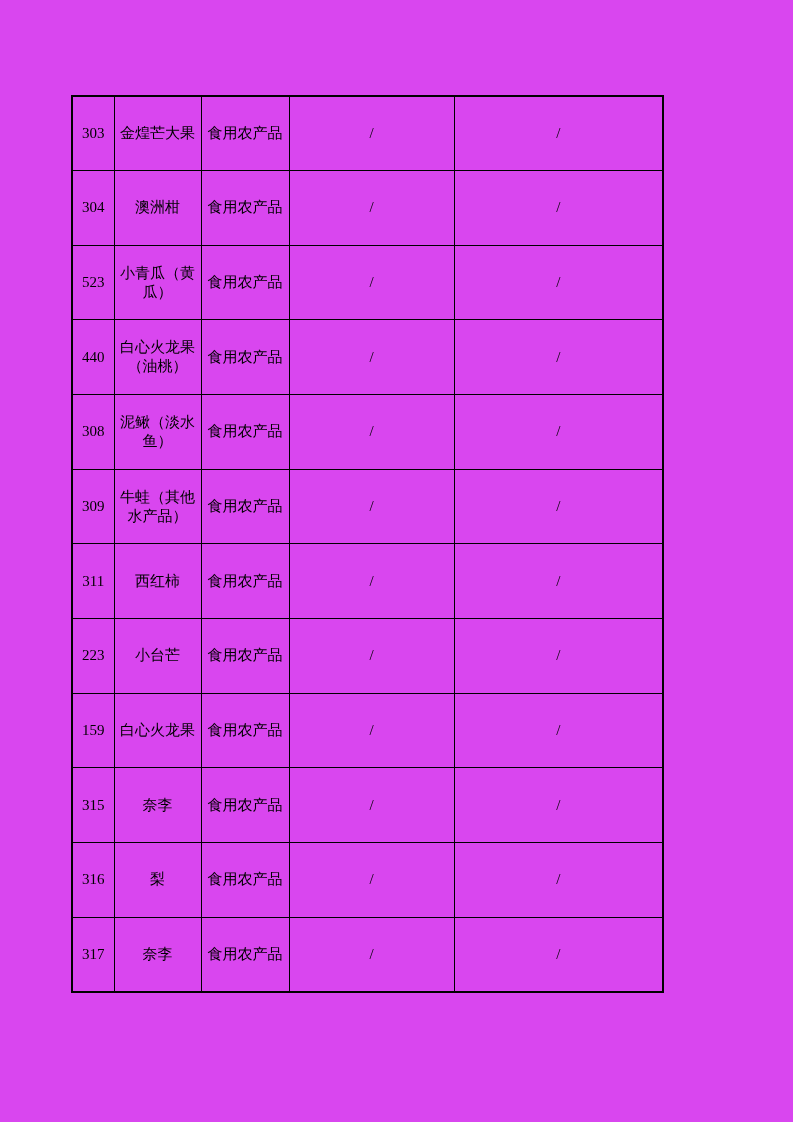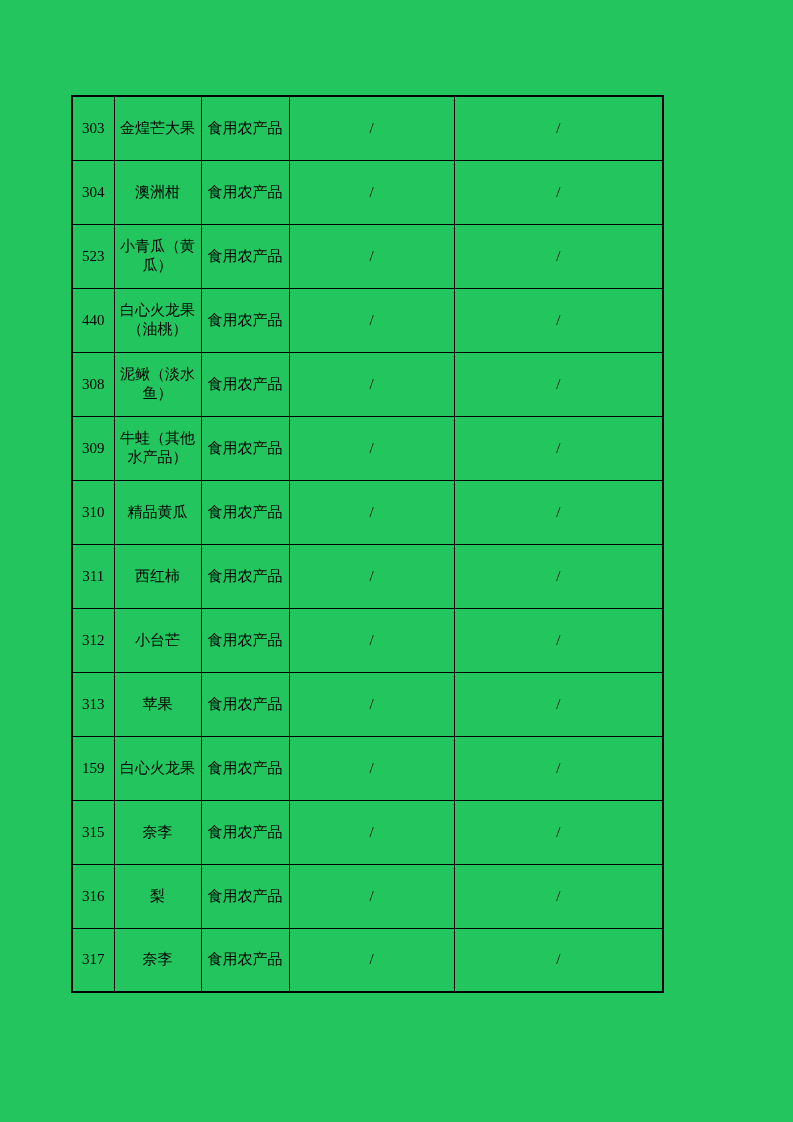--- a/index.html
+++ b/index.html
@@ -4,21 +4,21 @@
 <style>
   html, body {
     margin: 0;
     padding: 0;
     background: #ffffff;
   }
   .page {
     position: relative;
     width: 793px;
     height: 1122px;
-    background: #22c55e;
+    background: #d946ef;
     overflow: hidden;
     font-family: "Liberation Serif", "DejaVu Serif", serif;
     color: #000000;
   }
   table.data-table {
     position: absolute;
     left: 71px;
     top: 95px;
     width: 591px;
     height: 898px;
@@ -92,43 +92,29 @@
           <td>/</td>
         </tr>
         <tr>
           <td class="cell-no">309</td>
           <td>牛蛙（其他水产品）</td>
           <td>食用农产品</td>
           <td>/</td>
           <td>/</td>
         </tr>
         <tr>
-          <td class="cell-no">310</td>
-          <td>精品黄瓜</td>
-          <td>食用农产品</td>
-          <td>/</td>
-          <td>/</td>
-        </tr>
-        <tr>
           <td class="cell-no">311</td>
           <td>西红柿</td>
           <td>食用农产品</td>
           <td>/</td>
           <td>/</td>
         </tr>
         <tr>
-          <td class="cell-no">312</td>
+          <td class="cell-no">223</td>
           <td>小台芒</td>
-          <td>食用农产品</td>
-          <td>/</td>
-          <td>/</td>
-        </tr>
-        <tr>
-          <td class="cell-no">313</td>
-          <td>苹果</td>
           <td>食用农产品</td>
           <td>/</td>
           <td>/</td>
         </tr>
         <tr>
           <td class="cell-no">159</td>
           <td>白心火龙果</td>
           <td>食用农产品</td>
           <td>/</td>
           <td>/</td>

